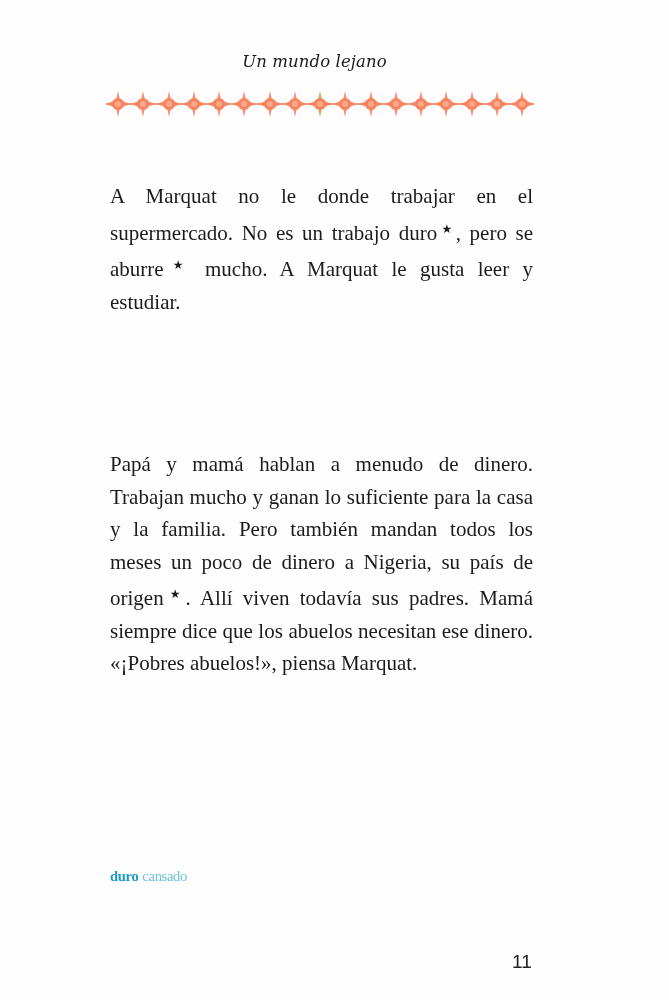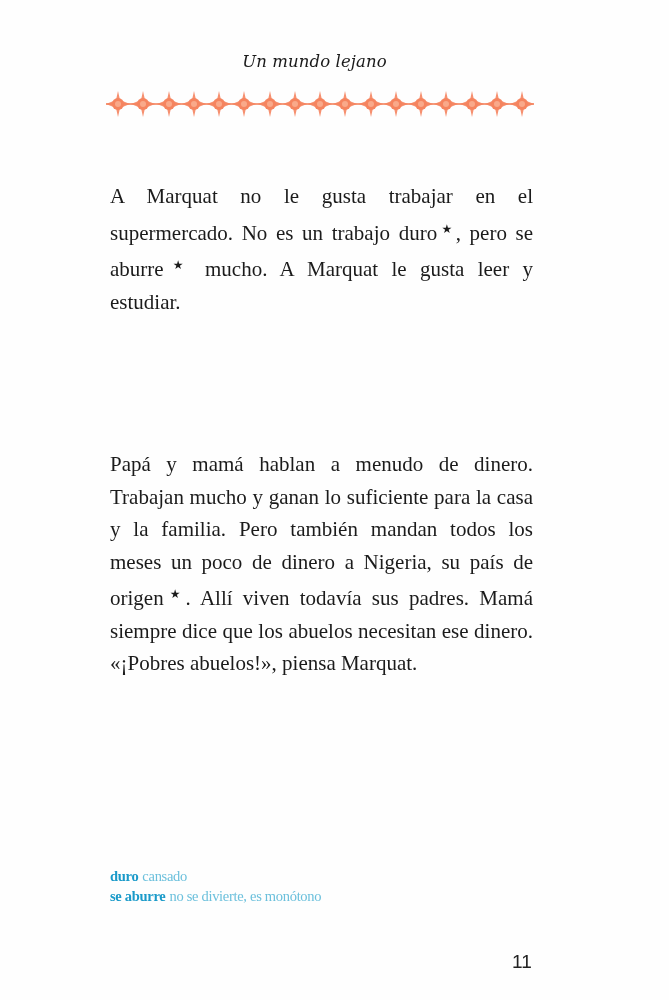--- a/index.html
+++ b/index.html
@@ -170,26 +170,25 @@
       <span class="ornament">
         <svg viewBox="0 0 24 26">
           <path d="M12 0 L14 9 L24 13 L14 17 L12 26 L10 17 L0 13 L10 9 Z" fill="#f5845f" opacity="0.9"></path>
           <circle cx="12" cy="13" r="6" fill="#f5845f"></circle>
           <circle cx="12" cy="13" r="3" fill="#f9a98a"></circle>
         </svg>
       </span>
     </div>
 
   <div class="body-text p1">
-    <p><span>A Marquat no le gusta trabajar en el supermercado. No es un trabajo duro</span><span class="star">★</span><span>, pero se aburre</span><span class="star">★</span><span> mucho. A Marquat le gusta leer y estudiar.</span></p>
+    <p><span>A Marquat no le donde trabajar en el supermercado. No es un trabajo duro</span><span class="star">★</span><span>, pero se aburre</span><span class="star">★</span><span> mucho. A Marquat le gusta leer y estudiar.</span></p>
   </div>
 
   <div class="body-text p2">
     <p><span>Papá y mamá hablan a menudo de dinero. Trabajan mucho y ganan lo suficiente para la casa y la familia. Pero también mandan todos los meses un poco de dinero a Nigeria, su país de origen</span><span class="star">★</span><span>. Allí viven todavía sus padres. Mamá siempre dice que los abuelos necesitan ese dinero. «¡Pobres abuelos!», piensa Marquat.</span></p>
   </div>
 
   <div class="glossary">
     <div><span class="term">duro</span><span class="def">cansado</span></div>
-    <div><span class="term">se aburre</span><span class="def">no se divierte, es monótono</span></div>
   </div>
 
   <div class="page-number">11</div>
 </div>
 
 </body></html>

